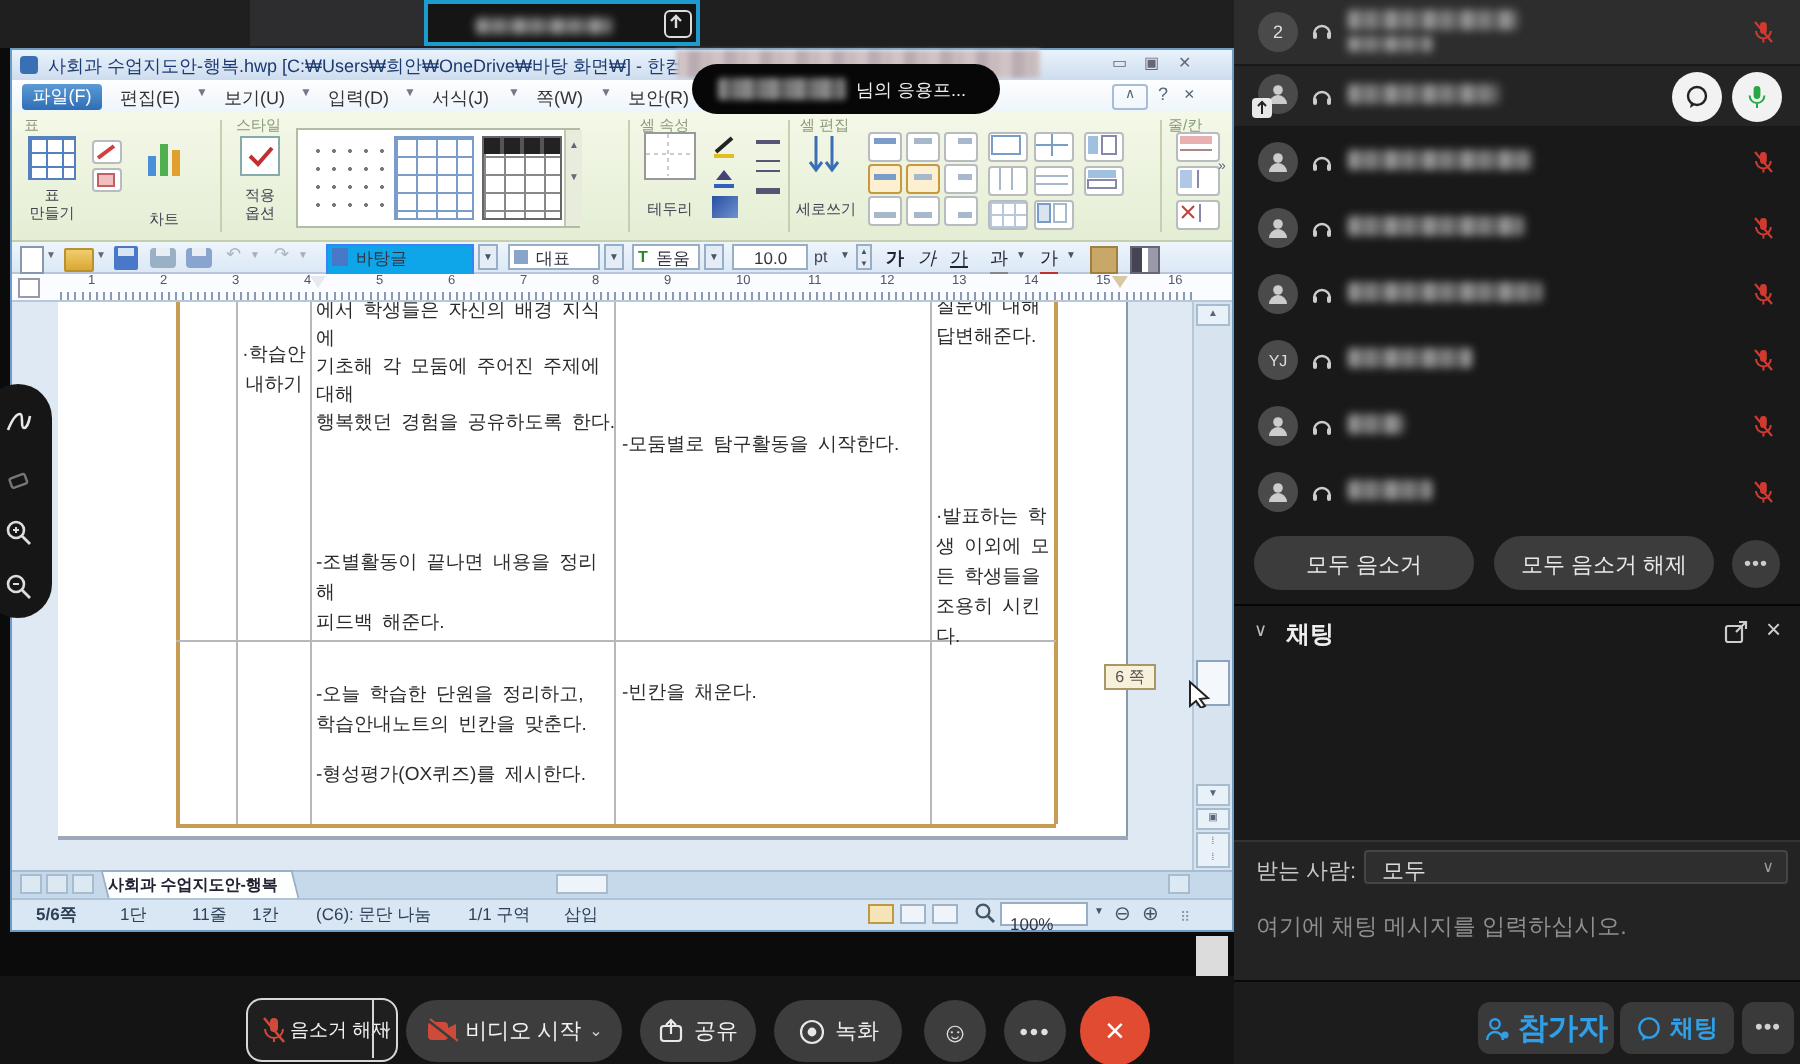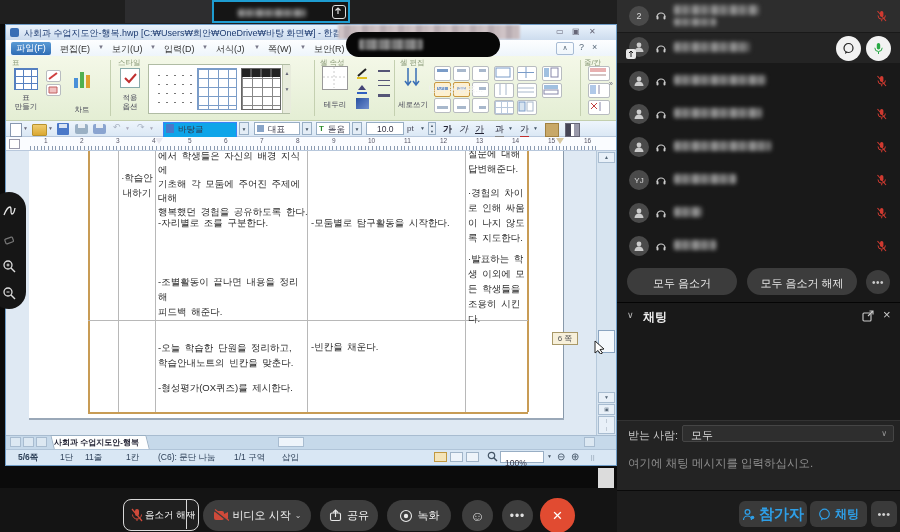--- a/index.html
+++ b/index.html
@@ -50,21 +50,21 @@
 <div class="a" style="left:254px;top:44px;font-size:6px;color:#778;">▼</div>
 <div class="a" style="left:268px;top:43px;font-size:9px;color:#333;">쪽(W)</div>
 <div class="a" style="left:300px;top:44px;font-size:6px;color:#778;">▼</div>
 <div class="a" style="left:314px;top:43px;font-size:9px;color:#333;">보안(R)</div>
 <div class="a" style="left:556px;top:42px;width:16px;height:11px;border:1px solid #a8bcd4;border-radius:2px;font-size:7px;color:#567;text-align:center;line-height:10px;">∧</div>
 <div class="a" style="left:579px;top:42px;font-size:9px;color:#567;">?</div>
 <div class="a" style="left:592px;top:42px;font-size:9px;color:#567;">×</div>
 
 <div class="a" style="left:346px;top:32px;width:154px;height:25px;background:#070707;border-radius:13px;z-index:5;">
   <div class="a blur-lite" style="left:13px;top:7px;width:64px;height:11px;"></div>
-  <div class="a" style="left:82px;top:7px;font-size:9px;color:#f0f0f0;white-space:nowrap;margin-top:44px;">님의 응용프...</div>
+  <div class="a" style="left:82px;top:7px;font-size:9px;color:#f0f0f0;white-space:nowrap;">님의 응용프...</div>
 </div>
 
 <div class="a" style="left:6px;top:56px;width:610px;height:65px;background:linear-gradient(#f4f8e8,#e4eed4);border-bottom:1px solid #c3cfae;box-sizing:border-box;"></div>
 <div class="a" style="left:12px;top:58px;font-size:7.5px;color:#8a9a78;">표</div>
 <div class="a" style="left:118px;top:58px;font-size:7.5px;color:#8a9a78;">스타일</div>
 <div class="a" style="left:320px;top:58px;font-size:7.5px;color:#8a9a78;">셀 속성</div>
 <div class="a" style="left:400px;top:58px;font-size:7.5px;color:#8a9a78;">셀 편집</div>
 <div class="a" style="left:584px;top:58px;font-size:7.5px;color:#8a9a78;">줄/칸</div>
 <div class="a sep-v" style="left:110px;top:60px;height:56px;"></div>
 <div class="a sep-v" style="left:314px;top:60px;height:56px;"></div>
@@ -310,30 +310,25 @@
   <div class="a" style="left:459px;top:0;width:1px;height:261px;background:#b8b8b8;"></div>
   <div class="a" style="left:521px;top:0;width:1.5px;height:261px;background:#c89c55;"></div>
   <div class="a" style="left:82px;top:169px;width:440px;height:1px;background:#b8b8b8;"></div>
   <div class="a" style="left:82px;top:261px;width:440px;height:1.5px;background:#c89c55;"></div>
 
   <div class="a doc-t" style="left:113px;top:19px;width:36px;text-align:center;line-height:15px;">·학습안
 내하기</div>
   <div class="a doc-t" style="left:152px;top:-2px;width:150px;">에서 학생들은 자신의 배경 지식에
 기초해 각 모둠에 주어진 주제에 대해
 행복했던 경험을 공유하도록 한다.</div>
-  <div class="a doc-t" style="left:152px;top:65px;width:150px;">-자리별로 조를 구분한다.</div>
   <div class="a doc-t" style="left:152px;top:123px;width:150px;line-height:15px;">-조별활동이 끝나면 내용을 정리해
 피드백 해준다.</div>
   <div class="a doc-t" style="left:305px;top:65px;width:152px;">-모둠별로 탐구활동을 시작한다.</div>
   <div class="a doc-t" style="left:462px;top:-5px;width:58px;line-height:15px;">질문에 대해
 답변해준다.</div>
-  <div class="a doc-t" style="left:462px;top:34px;width:58px;line-height:15px;">·경험의 차이
-로 인해 싸움
-이 나지 않도
-록 지도한다.</div>
   <div class="a doc-t" style="left:152px;top:189px;width:150px;line-height:15px;">-오늘 학습한 단원을 정리하고,
 학습안내노트의 빈칸을 맞춘다.</div>
   <div class="a doc-t" style="left:462px;top:100px;width:58px;line-height:15px;">·발표하는 학
 생 이외에 모
 든 학생들을
 조용히 시킨
 다.</div>
   <div class="a doc-t" style="left:152px;top:230px;width:150px;">-형성평가(OX퀴즈)를 제시한다.</div>
   <div class="a doc-t" style="left:305px;top:189px;width:152px;">-빈칸을 채운다.</div>
 </div>
@@ -357,21 +352,21 @@
 <div class="a" style="left:23px;top:437px;width:11px;height:10px;background:#dce8f2;border:1px solid #a8bcd0;box-sizing:border-box;"></div>
 <div class="a" style="left:36px;top:437px;width:11px;height:10px;background:#dce8f2;border:1px solid #a8bcd0;box-sizing:border-box;"></div>
 <div class="a" style="left:52px;top:435px;width:96px;height:14px;background:#fdfefe;border:1px solid #9ab0c4;border-bottom:none;transform:skewX(14deg);box-sizing:border-box;"></div>
 <div class="a" style="left:54px;top:437px;font-size:8px;color:#223;font-weight:bold;white-space:nowrap;">사회과 수업지도안-행복</div>
 <div class="a" style="left:278px;top:437px;width:26px;height:10px;background:#eef4fa;border:1px solid #a8bcd0;box-sizing:border-box;"></div>
 <div class="a" style="left:584px;top:437px;width:11px;height:10px;background:#dce8f2;border:1px solid #a8bcd0;box-sizing:border-box;"></div>
 
 <div class="a" style="left:6px;top:449px;width:610px;height:16px;background:#d9e7f4;border-top:1px solid #b0c4d8;box-sizing:border-box;"></div>
 <div class="a" style="left:18px;top:452px;font-size:8.5px;color:#2e4158;font-weight:bold;">5/6쪽</div>
 <div class="a" style="left:60px;top:452px;font-size:8.5px;color:#2e4158;">1단</div>
-<div class="a" style="left:85px;top:452px;font-size:8.5px;color:#2e4158;text-align:right;">11줄</div>
+<div class="a" style="left:96px;top:452px;font-size:8.5px;color:#2e4158;text-align:right;">11줄</div>
 <div class="a" style="left:126px;top:452px;font-size:8.5px;color:#2e4158;">1칸</div>
 <div class="a" style="left:158px;top:452px;font-size:8.5px;color:#2e4158;">(C6): 문단 나눔</div>
 <div class="a" style="left:234px;top:452px;font-size:8.5px;color:#2e4158;">1/1 구역</div>
 <div class="a" style="left:282px;top:452px;font-size:8.5px;color:#2e4158;">삽입</div>
 <div class="a" style="left:434px;top:452px;width:13px;height:10px;background:#f4e4b8;border:1px solid #c09840;box-sizing:border-box;"></div>
 <div class="a" style="left:450px;top:452px;width:13px;height:10px;background:#eef4fa;border:1px solid #a0b4c8;box-sizing:border-box;"></div>
 <div class="a" style="left:466px;top:452px;width:13px;height:10px;background:#eef4fa;border:1px solid #a0b4c8;box-sizing:border-box;"></div>
 <div class="a" style="left:487px;top:451px;">
     <svg width="11" height="11">
       <circle cx="4.5" cy="4.5" r="3.2" fill="none" stroke="#456" stroke-width="1.2"></circle>

